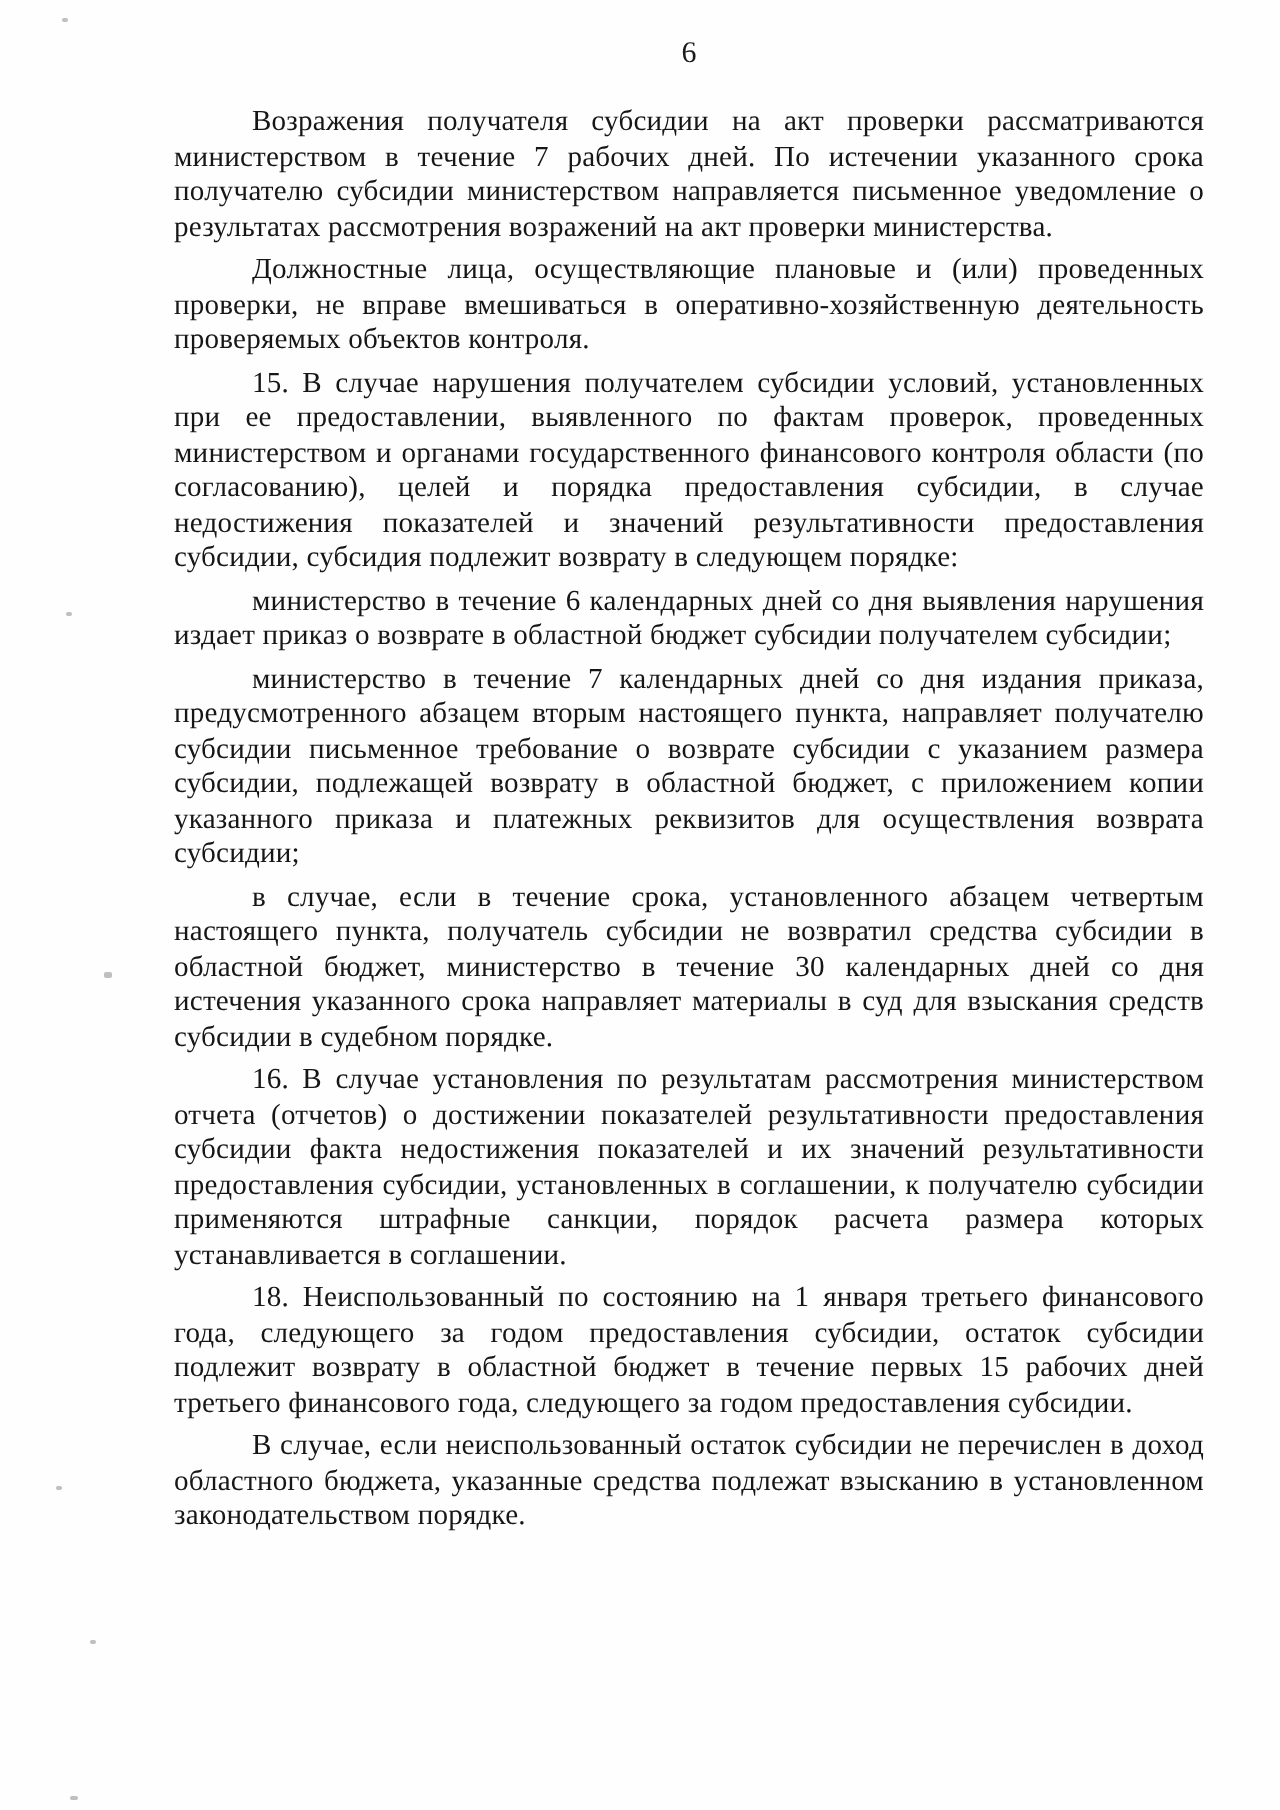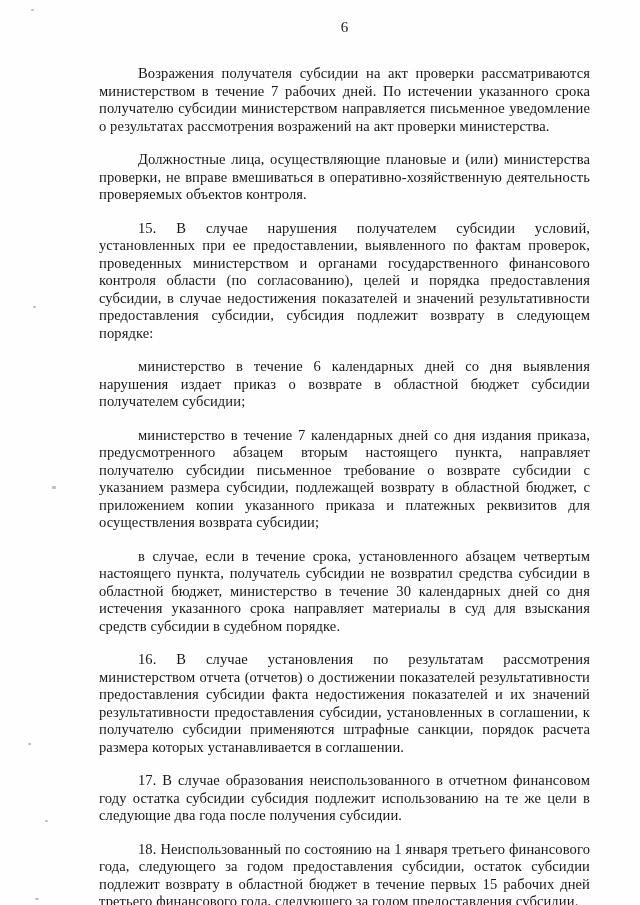--- a/index.html
+++ b/index.html
@@ -30,21 +30,21 @@
     top: 49px;
     left: 83px;
     width: 523px;
     font-size: 14.55px;
     line-height: 17.5px;
     text-align: justify;
     text-justify: inter-word;
     letter-spacing: 0.1px;
   }
   .para {
-    margin: 16px;
+    margin: 4px;
     text-indent: 39px;
   }
   .speck {
     position: absolute;
     background: #8a8a8a;
     opacity: 0.55;
     border-radius: 1px;
   }
   .s1 { left: 31px;  top: 9px;   width: 3px; height: 2px; }
   .s2 { left: 33px;  top: 306px; width: 3px; height: 2px; }
@@ -56,37 +56,37 @@
 </head>
 <body>
 
 <div class="page">
   <div class="page-number">6</div>
 
   <div class="content">
 
       <p class="para">Возражения получателя субсидии на акт проверки рассматриваются министерством в течение 7 рабочих дней. По истечении указанного срока получателю субсидии министерством направляется письменное уведомление о результатах рассмотрения возражений на акт проверки министерства.</p>
 
-      <p class="para">Должностные лица, осуществляющие плановые и (или) министерства проверки, не вправе вмешиваться в оперативно-хозяйственную деятельность проверяемых объектов контроля.</p>
+      <p class="para">Должностные лица, осуществляющие плановые и (или) проведенных проверки, не вправе вмешиваться в оперативно-хозяйственную деятельность проверяемых объектов контроля.</p>
 
       <p class="para">15. В случае нарушения получателем субсидии условий, установленных при ее предоставлении, выявленного по фактам проверок, проведенных министерством и органами государственного финансового контроля области (по согласованию), целей и порядка предоставления субсидии, в случае недостижения показателей и значений результативности предоставления субсидии, субсидия подлежит возврату в следующем порядке:</p>
 
       <p class="para">министерство в течение 6 календарных дней со дня выявления нарушения издает приказ о возврате в областной бюджет субсидии получателем субсидии;</p>
 
       <p class="para">министерство в течение 7 календарных дней со дня издания приказа, предусмотренного абзацем вторым настоящего пункта, направляет получателю субсидии письменное требование о возврате субсидии с указанием размера субсидии, подлежащей возврату в областной бюджет, с приложением копии указанного приказа и платежных реквизитов для осуществления возврата субсидии;</p>
 
 
       <p class="para">в случае, если в течение срока, установленного абзацем четвертым настоящего пункта, получатель субсидии не возвратил средства субсидии в областной бюджет, министерство в течение 30 календарных дней со дня истечения указанного срока направляет материалы в суд для взыскания средств субсидии в судебном порядке.</p>
 
       <p class="para">16. В случае установления по результатам рассмотрения министерством отчета (отчетов) о достижении показателей результативности предоставления субсидии факта недостижения показателей и их значений результативности предоставления субсидии, установленных в соглашении, к получателю субсидии применяются штрафные санкции, порядок расчета размера которых устанавливается в соглашении.</p>
 
-      <p class="para">17. В случае образования неиспользованного в отчетном финансовом году остатка субсидии субсидия подлежит использованию на те же цели в следующие два года после получения субсидии.</p>
 
       <p class="para">18. Неиспользованный по состоянию на 1 января третьего финансового года, следующего за годом предоставления субсидии, остаток субсидии подлежит возврату в областной бюджет в течение первых 15 рабочих дней третьего финансового года, следующего за годом предоставления субсидии.</p>
 
+      <p class="para">В случае, если неиспользованный остаток субсидии не перечислен в доход областного бюджета, указанные средства подлежат взысканию в установленном законодательством порядке.</p>
     </div>
 
   <div class="speck s1"></div>
   <div class="speck s2"></div>
   <div class="speck s3"></div>
   <div class="speck s4"></div>
   <div class="speck s5"></div>
   <div class="speck s6"></div>
 </div>
 

